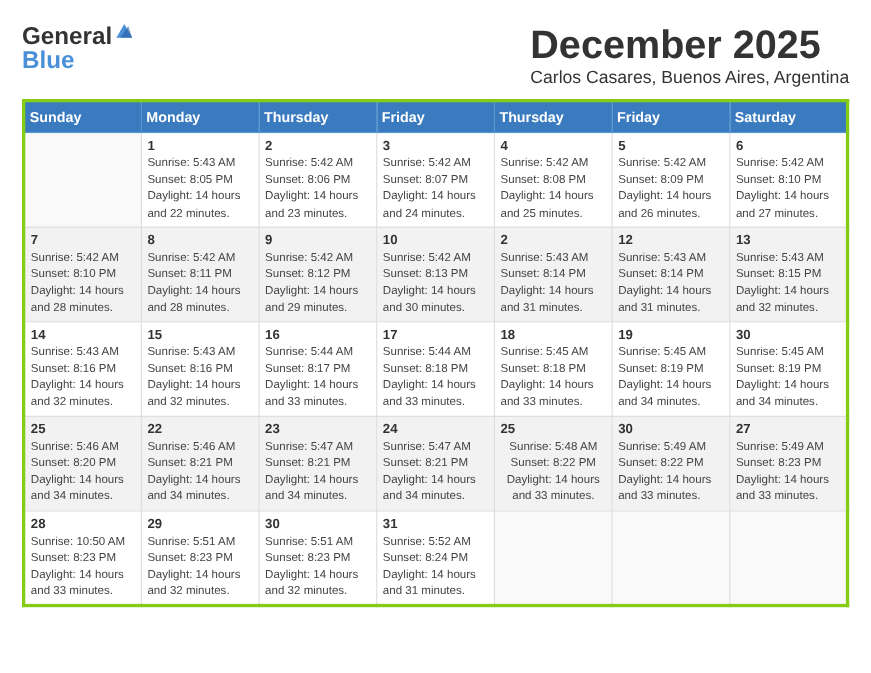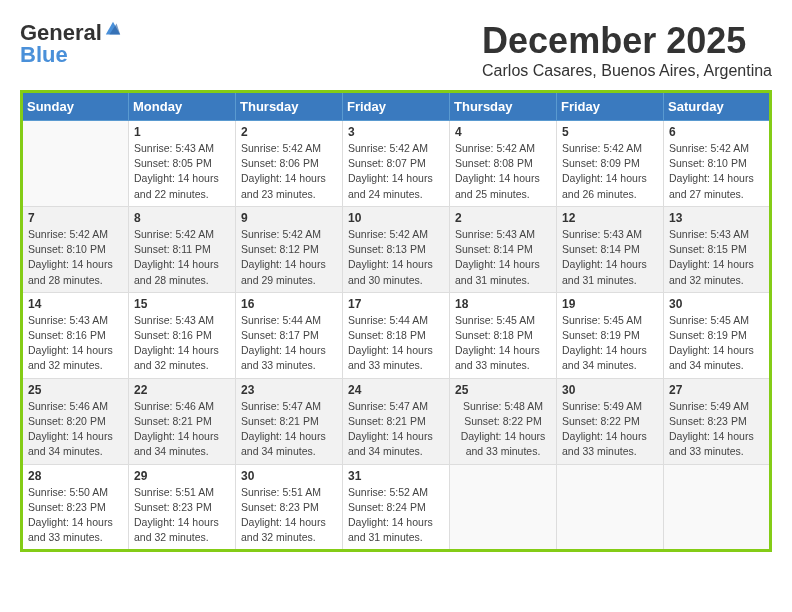--- a/index.html
+++ b/index.html
@@ -328,21 +328,21 @@
           <div class="day-number">27</div>
           <div class="day-info" style="white-space: pre-line;">Sunrise: 5:49 AM
 Sunset: 8:23 PM
 Daylight: 14 hours
 and 33 minutes.</div>
         </td>
       </tr>
       <tr>
         <td>
           <div class="day-number">28</div>
-          <div class="day-info" style="white-space: pre-line;">Sunrise: 5:50 AM
+          <div class="day-info" style="white-space: pre-line;">Sunrise: 10:50 AM
 Sunset: 8:23 PM
 Daylight: 14 hours
 and 33 minutes.</div>
         </td>
         <td>
           <div class="day-number">29</div>
           <div class="day-info" style="white-space: pre-line;">Sunrise: 5:51 AM
 Sunset: 8:23 PM
 Daylight: 14 hours
 and 32 minutes.</div>

